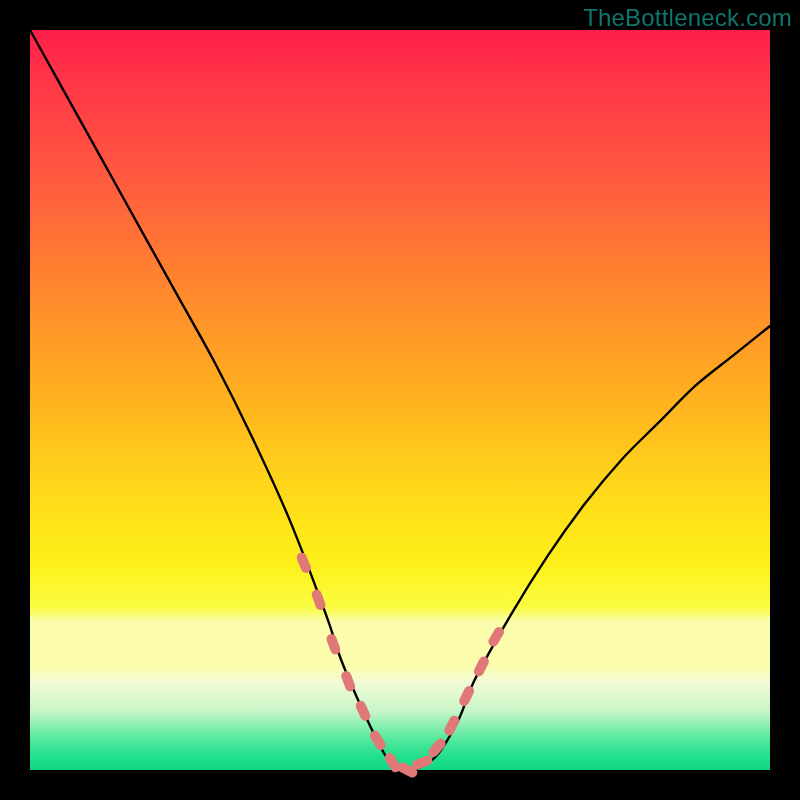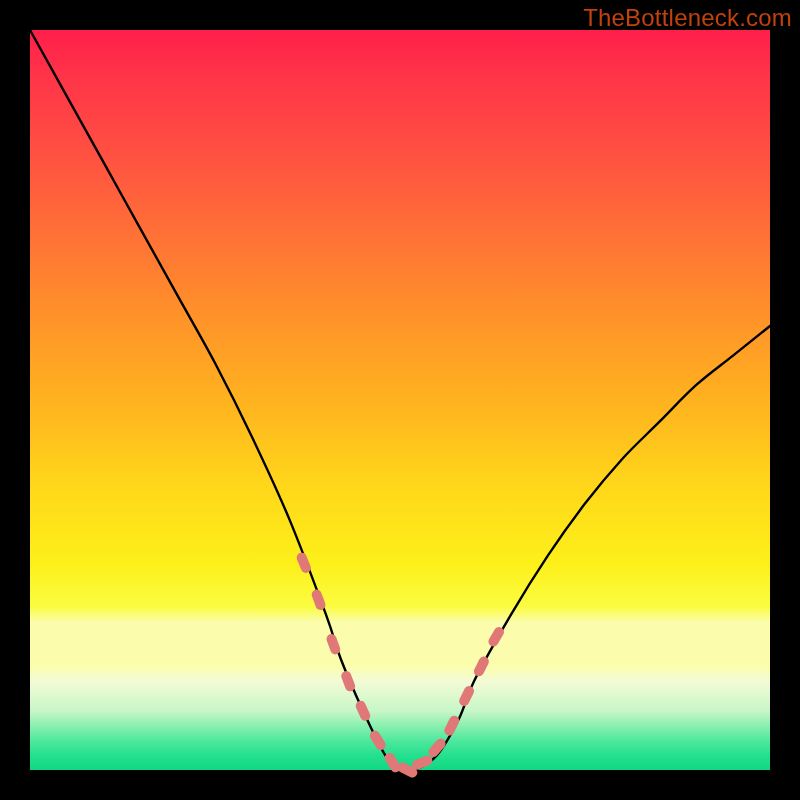--- a/index.html
+++ b/index.html
@@ -42,21 +42,21 @@
       #8bf0b0 94%,
       #4fe89d 96%,
       #25e08e 98%,
       #0fd884 100%
     );
   }
   .watermark {
     position: absolute;
     top: 4px;
     right: 8px;
-    color: #c2410c;
+    color: #0f766e;
     font-size: 24px;
     letter-spacing: 0.2px;
     font-weight: 400;
     user-select: none;
   }
   svg.curve {
     position: absolute;
     left: 0;
     top: 0;
     width: 740px;

